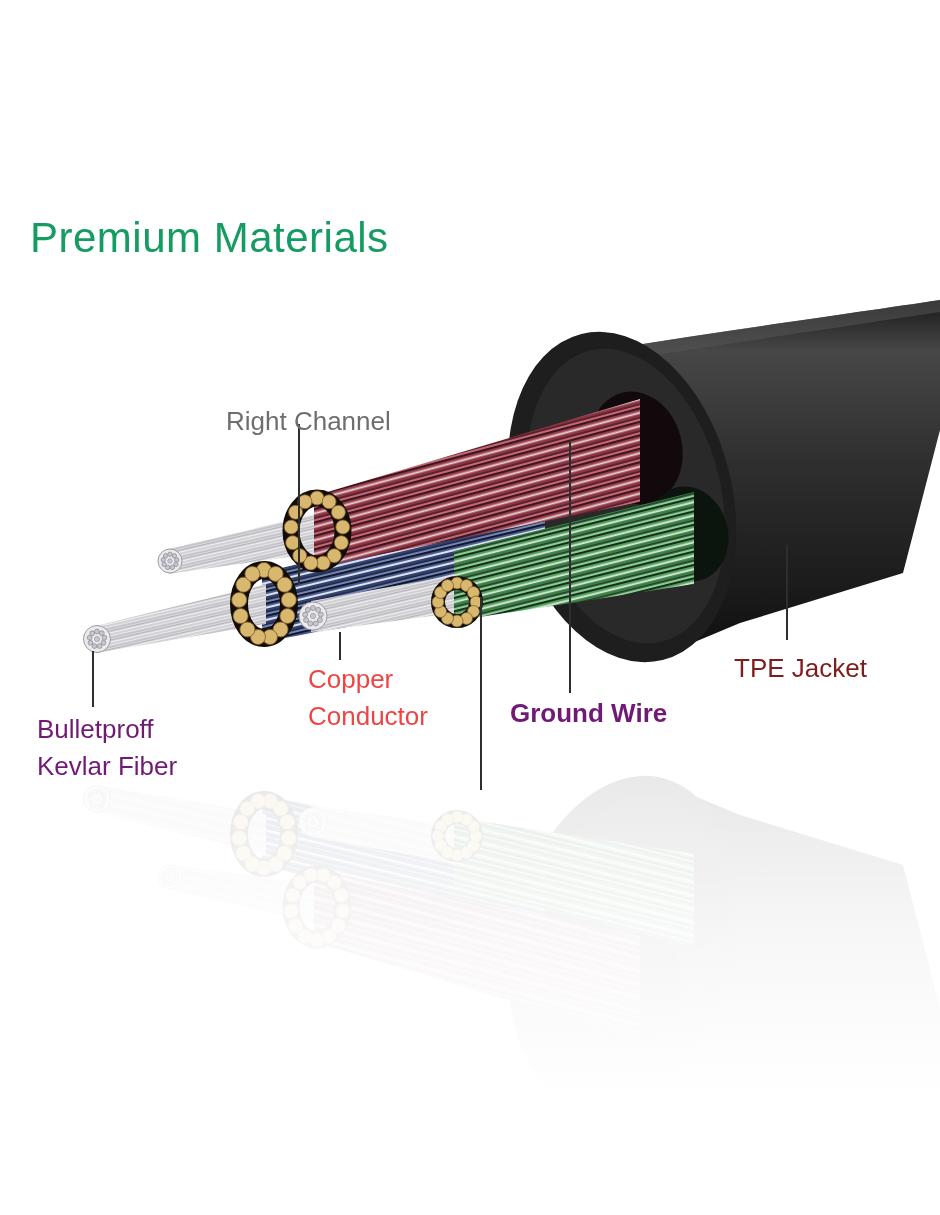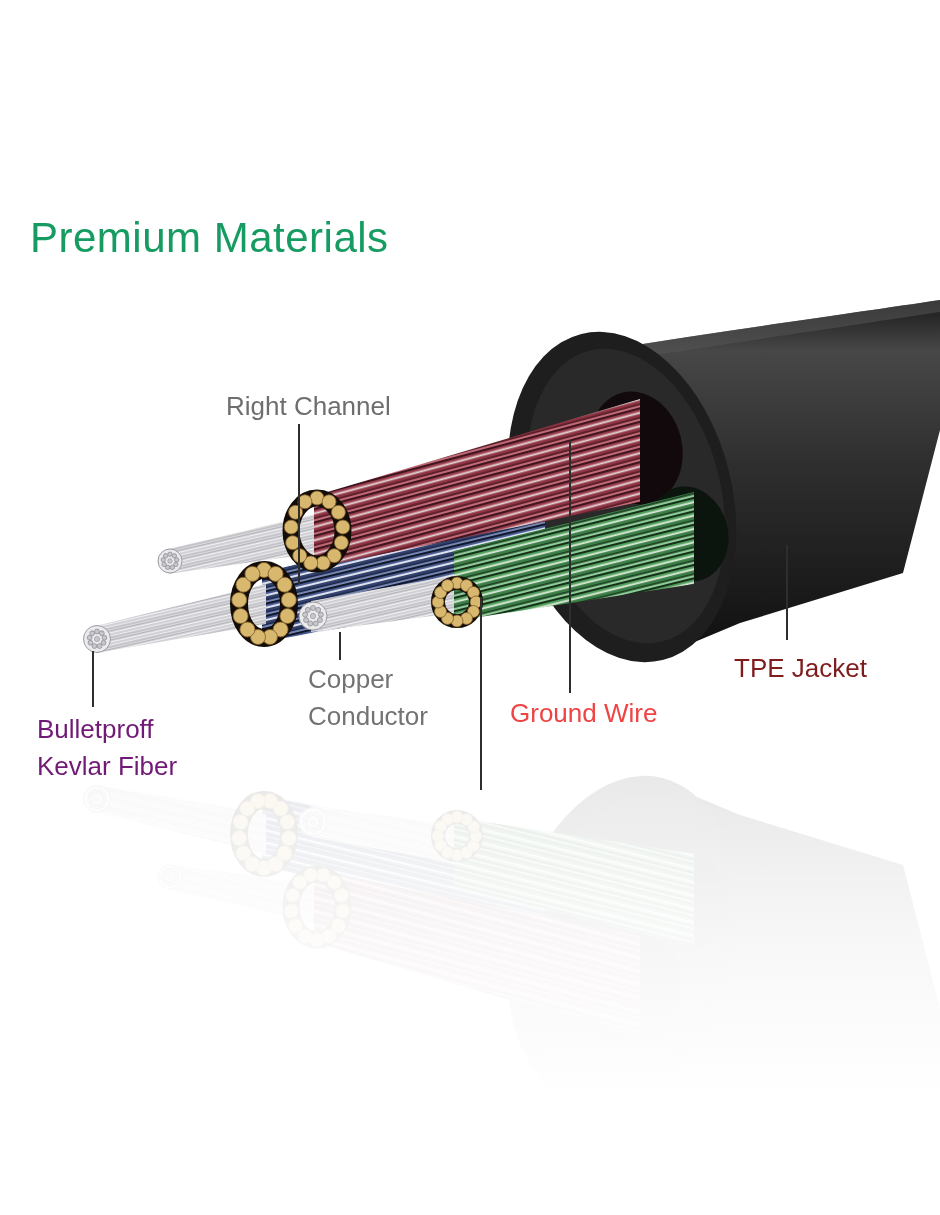--- a/index.html
+++ b/index.html
@@ -21,21 +21,21 @@
   }
   .leader{
     position:absolute;z-index:2;width:2px;background:#2e2e2e;
   }
   #ln-right{left:298px;top:424px;height:160px;}
   #ln-copper{left:339px;top:632px;height:28px;}
   #ln-kevlar{left:92px;top:651px;height:56px;}
   #ln-left{left:480px;top:597px;height:193px;}
   #ln-ground{left:569px;top:440px;height:253px;}
   #ln-tpe{left:786px;top:545px;height:95px;}
-  #lbl-right{left:226px;top:388px;}
+  #lbl-right{left:226px;top:403px;}
   #lbl-copper{left:308px;top:661px;}
   #lbl-kevlar{left:37px;top:711px;}
   #lbl-ground{left:510px;top:695px;}
   #lbl-left{left:422px;top:800px;}
   #lbl-tpe{left:734px;top:650px;}
 </style>
 </head>
 <body>
 
 <div class="stage">
@@ -236,19 +236,19 @@
   <h1 class="page-title" style="color: rgb(22, 156, 98);">Premium Materials</h1>
 
   <div class="leader" id="ln-right" style="background: rgb(46, 46, 46);"></div>
   <div class="leader" id="ln-copper" style="background: rgb(46, 46, 46);"></div>
   <div class="leader" id="ln-kevlar" style="background: rgb(46, 46, 46);"></div>
   <div class="leader" id="ln-left" style="background: rgb(46, 46, 46);"></div>
   <div class="leader" id="ln-ground" style="background: rgb(46, 46, 46);"></div>
   <div class="leader" id="ln-tpe" style="background: rgb(46, 46, 46);"></div>
 
   <div class="lbl" id="lbl-right" style="color: rgb(110, 110, 110);">Right Channel</div>
-  <div class="lbl" id="lbl-copper" style="color: #737373;">Copper
+  <div class="lbl" id="lbl-copper" style="color: #ef4444;">Copper
 Conductor</div>
   <div class="lbl" id="lbl-kevlar" style="color: #701a75;">Bulletproff
 Kevlar Fiber</div>
-  <div class="lbl" id="lbl-ground" style="color: #ef4444;">Ground Wire</div>
+  <div class="lbl" id="lbl-ground" style="color: #701a75; font-weight: bold;">Ground Wire</div>
   <div class="lbl" id="lbl-tpe" style="color: #7f1d1d;">TPE Jacket</div>
 </div>
 
 </body></html>

